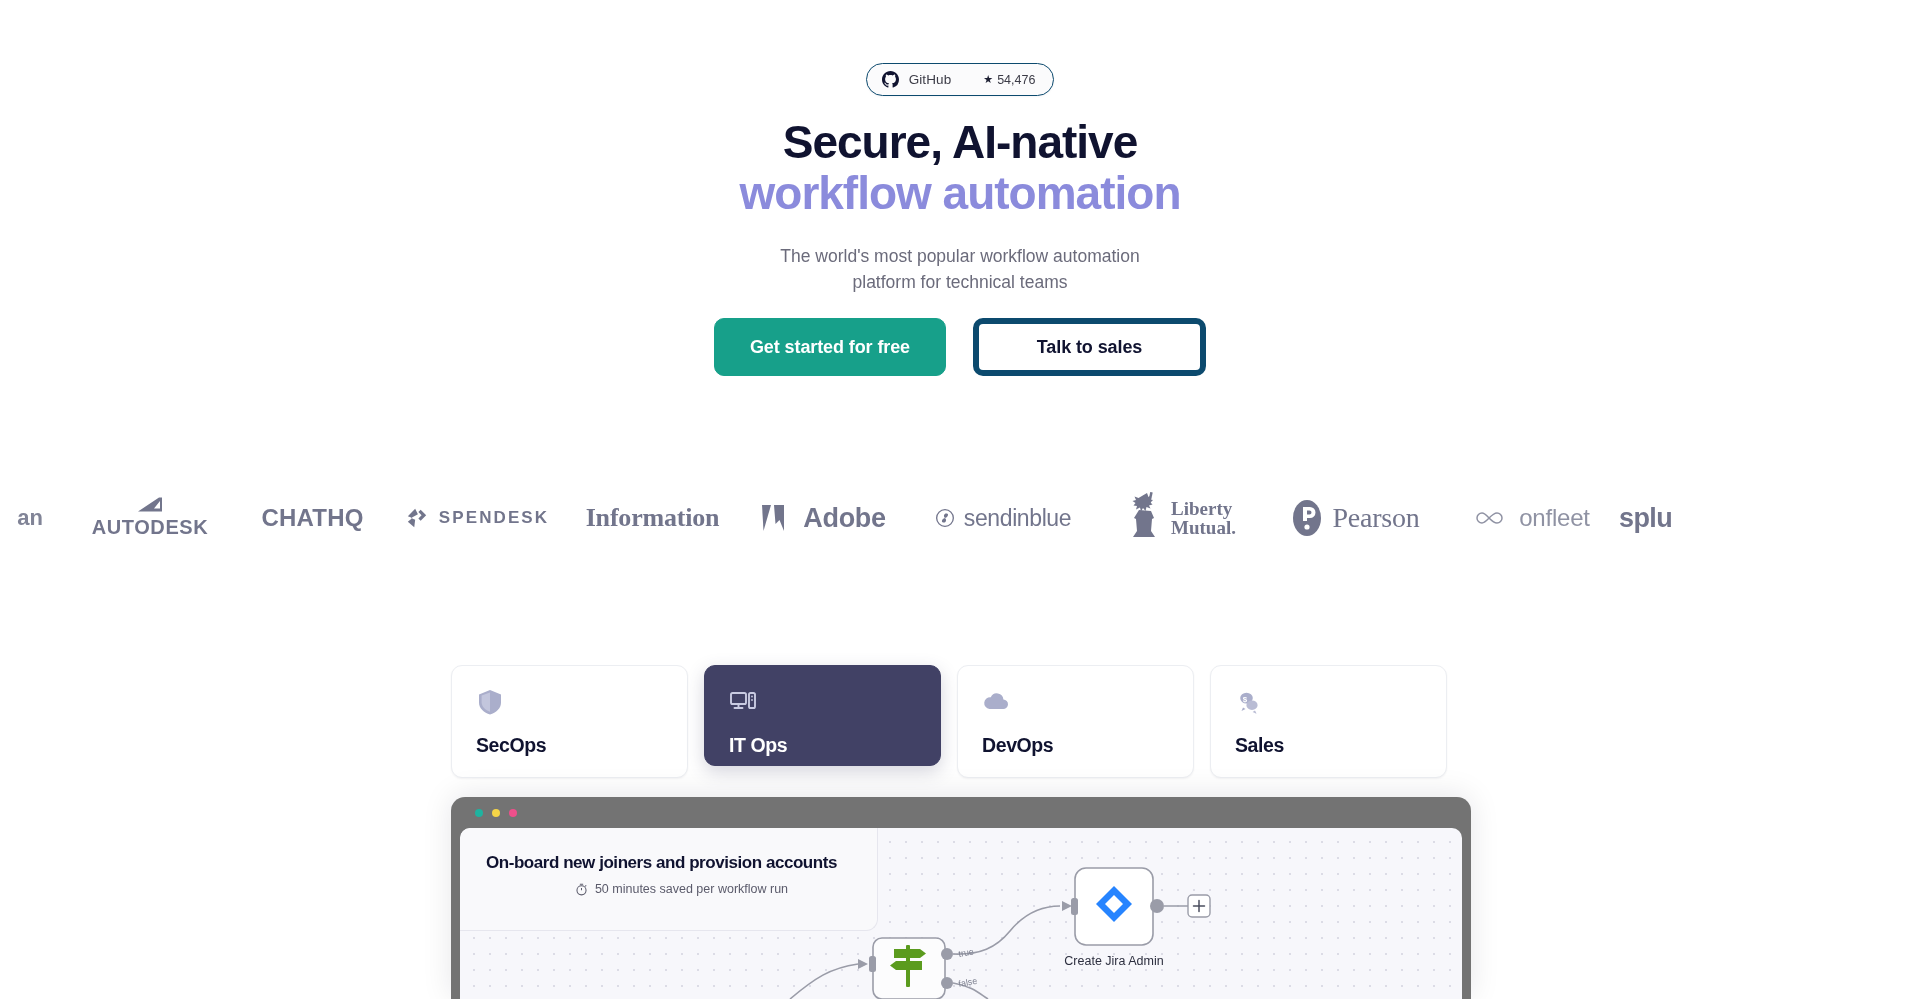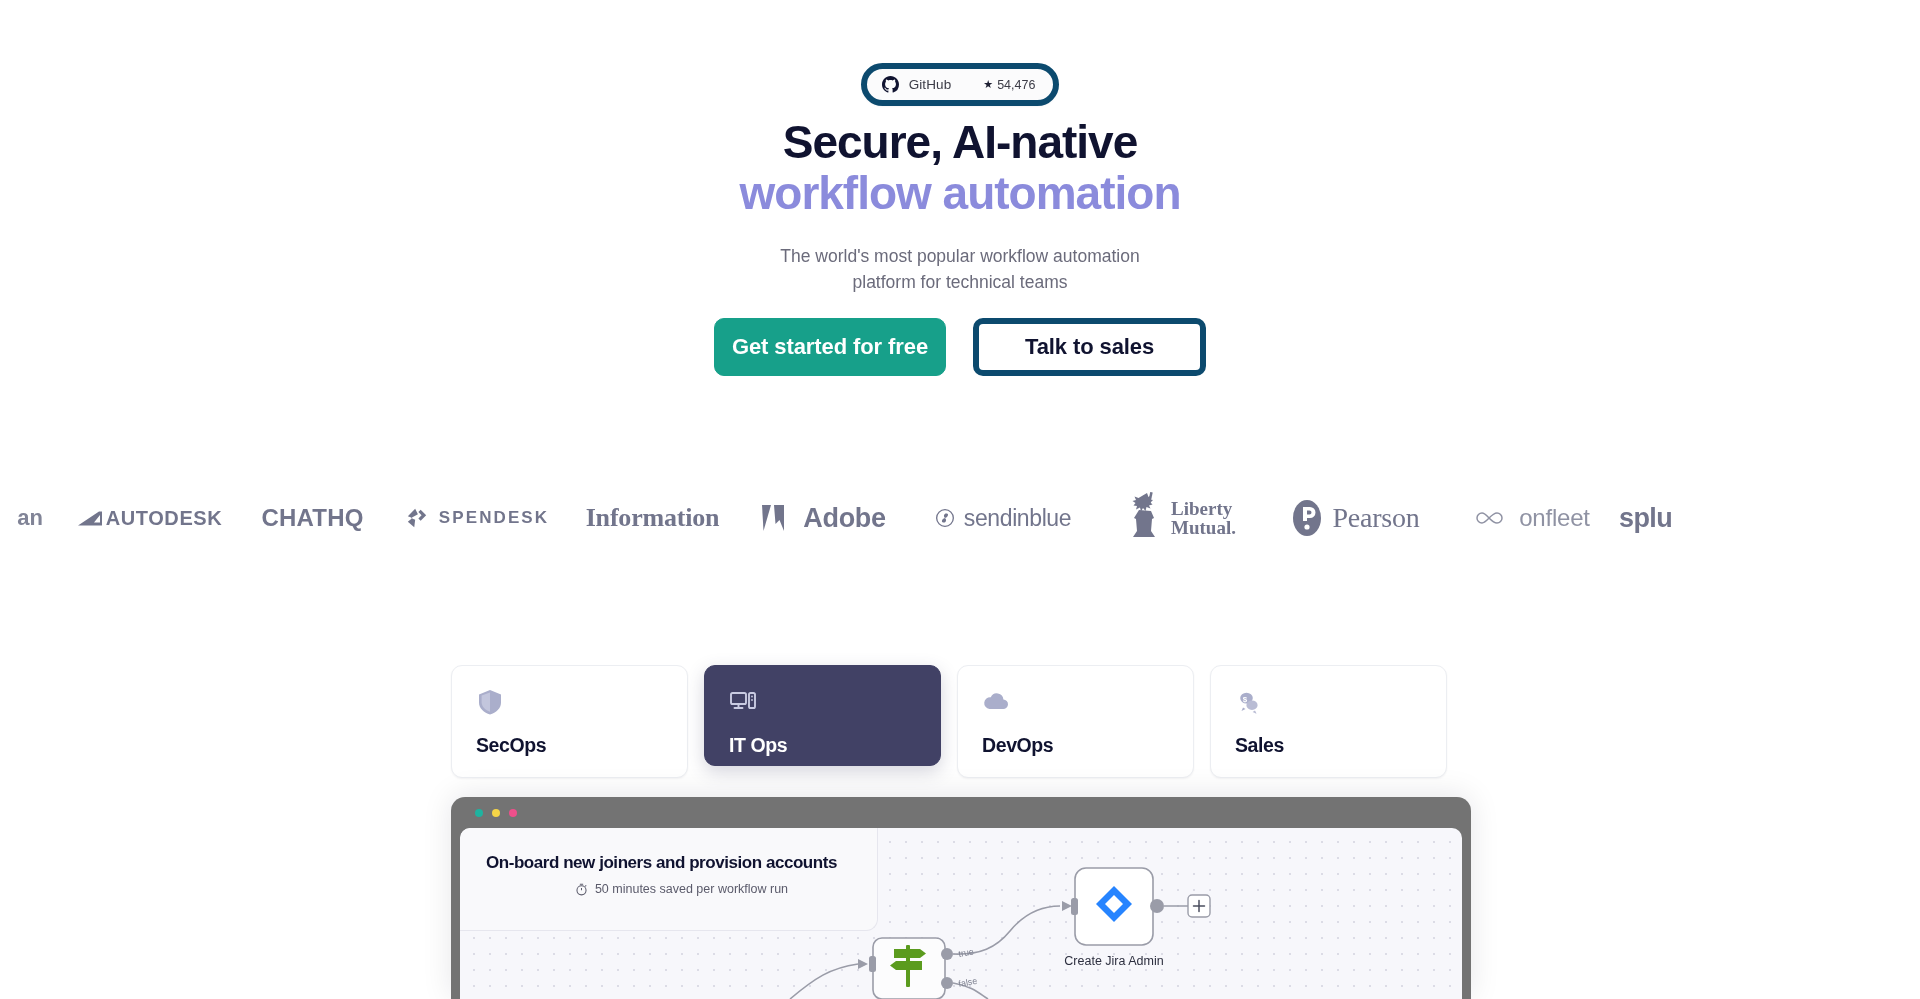--- a/index.html
+++ b/index.html
@@ -12,21 +12,21 @@
     font-family: "Liberation Sans", sans-serif;
     -webkit-font-smoothing: antialiased;
   }
 
   .page { position: relative; width: 1920px; height: 999px; background:#fff; }
 
   
   .gh-wrap { position:absolute; top:63px; left:0; width:1920px; display:flex; justify-content:center; }
   .gh-badge {
     display:flex; align-items:center; gap:10px;
-    background:#fbfbfc; border:6px solid #0c4a6e;
+    background:#fbfbfc; border:1px solid #0c4a6e;
     border-radius:999px; padding:7px 18px 7px 15px;
     box-shadow:0 1px 2px rgba(20,20,43,.04);
   }
   .gh-badge .gh-icon { width:17px; height:17px; display:block; color:#101330; }
   .gh-badge .gh-name { font-size:13.5px; color:#3c3c47; letter-spacing:.1px; }
   .gh-badge .gh-sep { width:12px; }
   .gh-badge .gh-stars { font-size:12.5px; color:#3c3c47; display:flex; align-items:center; gap:4px; }
   .gh-badge .gh-star-glyph { font-size:11px; color:#1e2033; line-height:1; }
 
   
@@ -38,21 +38,21 @@
   .hero h1 .accent { color:#8b8bdc; display:block; margin-top:2px; }
   .hero .sub {
     margin-top:25px; font-size:17.5px; line-height:26px; color:#6b6b7b;
     max-width:420px; margin-left:auto; margin-right:auto; font-weight:400;
   }
 
   
   .cta-row { position:absolute; top:318px; left:0; width:1920px; display:flex; justify-content:center; gap:27px; }
   .btn {
     display:flex; align-items:center; justify-content:center;
-    height:58px; border-radius:10px; font-size:22px; font-weight:700;
+    height:58px; border-radius:10px; font-size:18px; font-weight:700;
     letter-spacing:-.1px; cursor:pointer; user-select:none;
   }
   .btn-primary { width:232px; background:#17a08a; color:#ffffff; border:1px solid #17a08a; }
   .btn-secondary { width:233px; background:#ffffff; color:#101330; border:6px solid #0c4a6e; }
 
   
   .logos {
     position:absolute; top:486px; left:0; width:1920px; height:64px;
     display:flex; align-items:center; gap:0;
     color:#6b6e86;
@@ -158,21 +158,21 @@
     <div class="btn btn-primary">Get started for free</div>
     <div class="btn btn-secondary">Talk to sales</div>
   </div>
 
   <div class="logos">
 
     <div class="logo lg-pan" style="width:60px;">
       <span>an</span>
     </div>
 
-    <div class="logo" style="width:180px;gap:4px;">
+    <div class="logo" style="width:180px;gap:4px;flex-direction:column;">
       <svg width="24" height="15" viewBox="0 0 24 15" fill="currentColor">
         <path d="M0 14.5 L21 0.5 L24 0.5 L24 14.5 Z M16 11.5 L22 11.5 L22 4 Z"></path>
       </svg>
       <span class="lg-autodesk">AUTODESK</span>
     </div>
 
     <div class="logo" style="width:145px;">
       <span class="lg-chathq">CHATHQ</span>
     </div>
 

